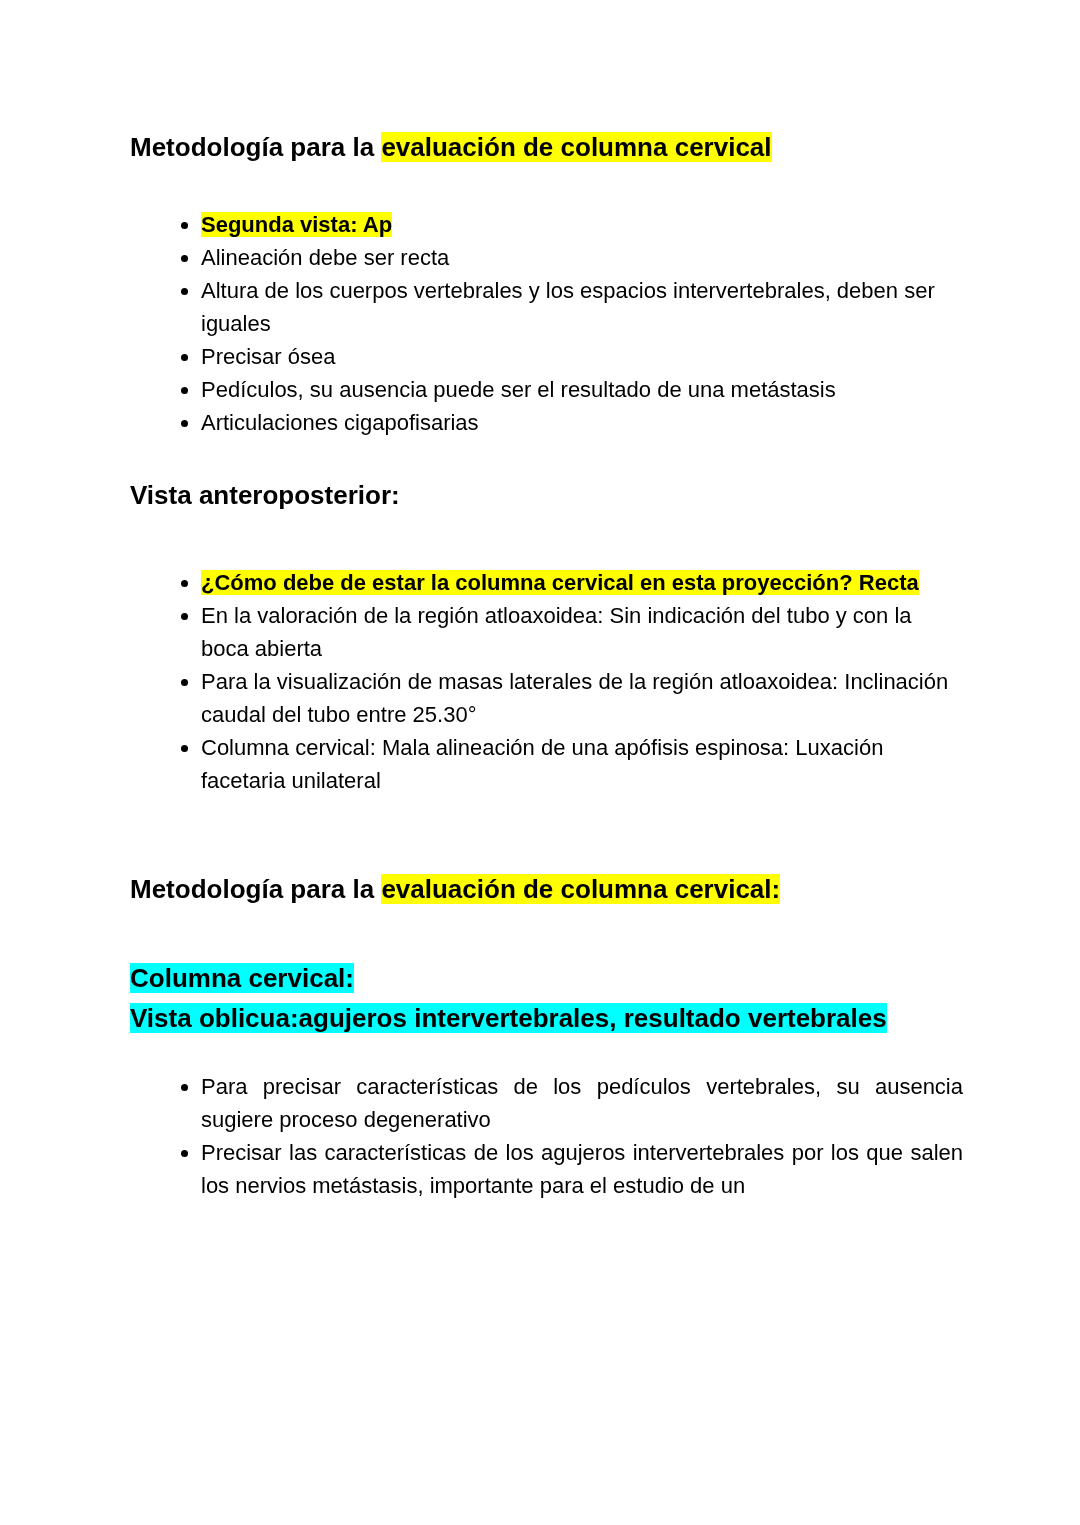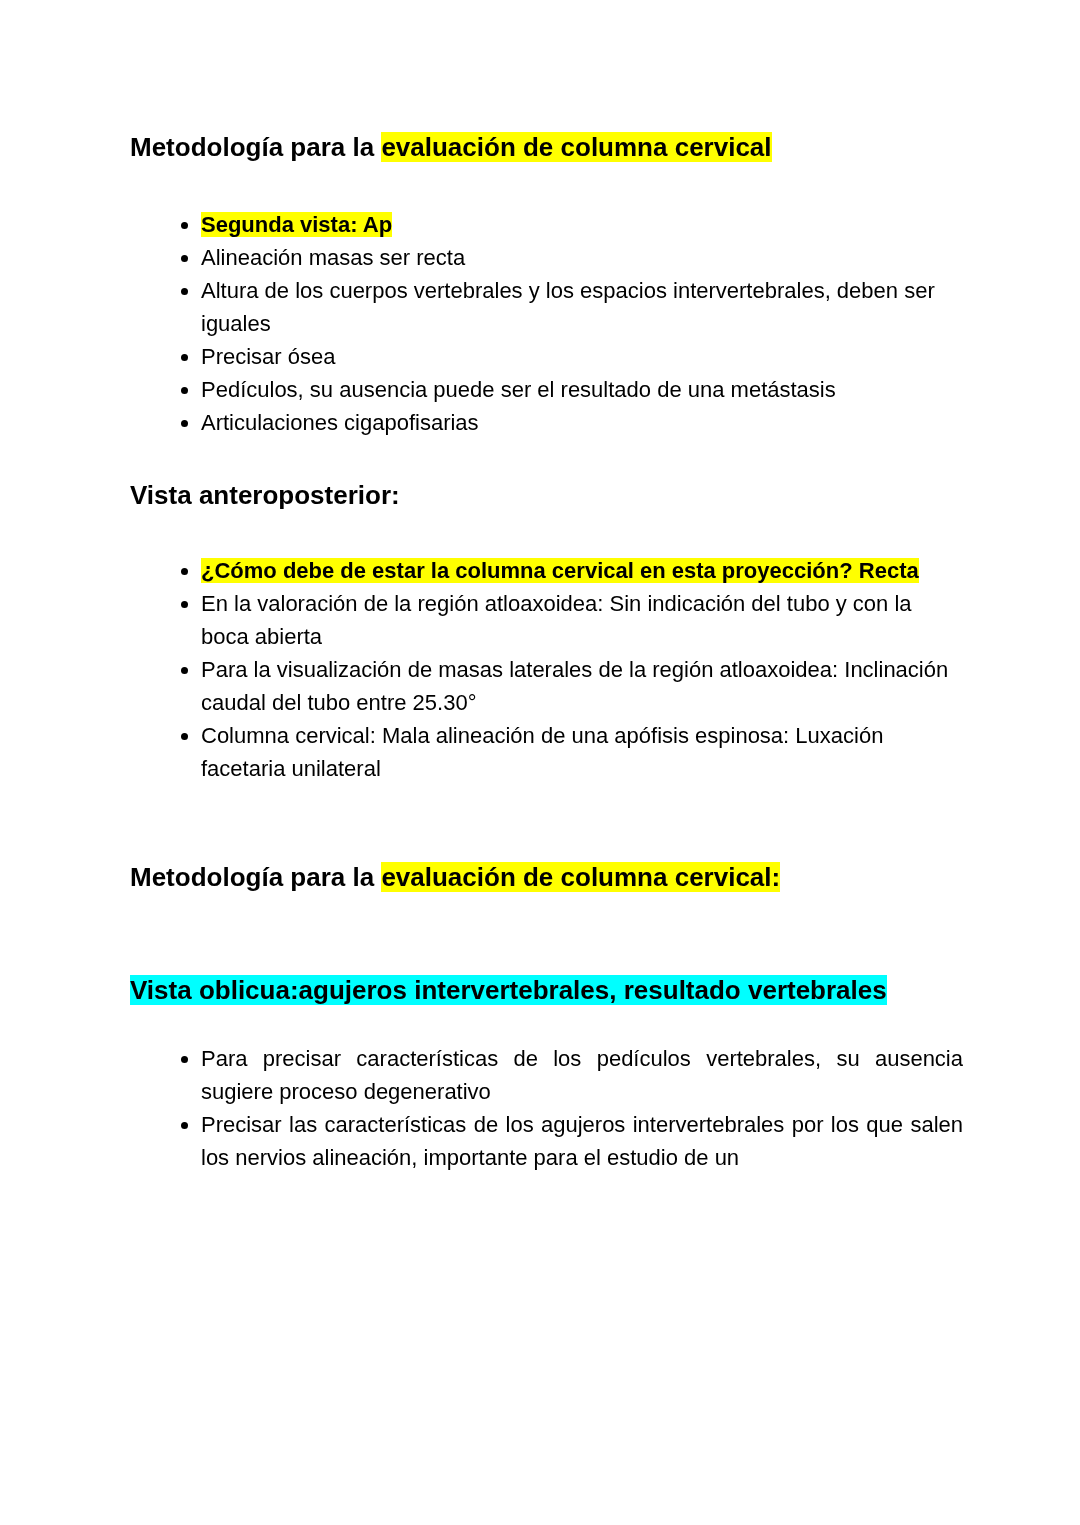--- a/index.html
+++ b/index.html
@@ -40,46 +40,46 @@
   }
   ul.bullets.justify li { text-align: justify; }
 
   .bold { font-weight: bold; }
   .hl-yellow { background: var(--hl-yellow, #ffff00); }
   .hl-cyan   { background: var(--hl-cyan, #00ffff); }
 
   
   #sec-0 { margin-bottom: 44px; }
   #sec-1 { margin-bottom: 40px; }
-  #sec-2 { margin-bottom: 42px; }
+  #sec-2 { margin-bottom: 54px; }
   #sec-3 { margin-bottom: 76px; }
-  #sec-4 { margin-bottom: 36px; }
+  #sec-4 { margin-bottom: 52px; }
   #sec-5 { margin-bottom: 30px; }
   #sec-6 { margin-bottom: 32px; }
   #sec-7 { margin-bottom: 0; }
 </style>
 </head>
 <body>
 
 <div class="page" id="doc-root">
     <div class="heading section" id="sec-0"><span>Metodología para la </span><span class="hl-yellow">evaluación de columna cervical</span></div>
     <ul class="bullets section" id="sec-1">
       <li><span class="bold hl-yellow">Segunda vista: Ap</span></li>
-      <li><span class="">Alineación masas ser recta</span></li>
+      <li><span class="">Alineación debe ser recta</span></li>
       <li><span class="">Altura de los cuerpos vertebrales y los espacios intervertebrales, deben ser iguales</span></li>
       <li><span class="">Precisar ósea</span></li>
       <li><span class="">Pedículos, su ausencia puede ser el resultado de una metástasis</span></li>
       <li><span class="">Articulaciones cigapofisarias</span></li>
     </ul>
     <div class="heading section" id="sec-2"><span>Vista anteroposterior:</span></div>
     <ul class="bullets section" id="sec-3">
       <li><span class="bold hl-yellow">¿Cómo debe de estar la columna cervical en esta proyección? Recta</span></li>
       <li><span class="">En la valoración de la región atloaxoidea: Sin indicación del tubo y con la boca abierta</span></li>
       <li><span class="">Para la visualización de masas laterales de la región atloaxoidea: Inclinación caudal del tubo entre 25.30°</span></li>
       <li><span class="">Columna cervical: Mala alineación de una apófisis espinosa: Luxación facetaria unilateral</span></li>
     </ul>
     <div class="heading section" id="sec-4"><span>Metodología para la </span><span class="hl-yellow">evaluación de columna cervical:</span></div>
-    <div class="heading section multiline" id="sec-6"><br><span class="hl-cyan">Vista oblicua:agujeros intervertebrales, resultado vertebrales</span></div>
+    <div class="heading section multiline" id="sec-6"><span class="hl-cyan">Columna cervical:</span><br><span class="hl-cyan">Vista oblicua:agujeros intervertebrales, resultado vertebrales</span></div>
     <ul class="bullets section justify" id="sec-7">
       <li><span class="">Para precisar características de los pedículos vertebrales, su ausencia sugiere proceso degenerativo</span></li>
-      <li><span class="">Precisar las características de los agujeros intervertebrales por los que salen los nervios alineación, importante para el estudio de un</span></li>
+      <li><span class="">Precisar las características de los agujeros intervertebrales por los que salen los nervios metástasis, importante para el estudio de un</span></li>
     </ul>
   </div>
 
 </body></html>

